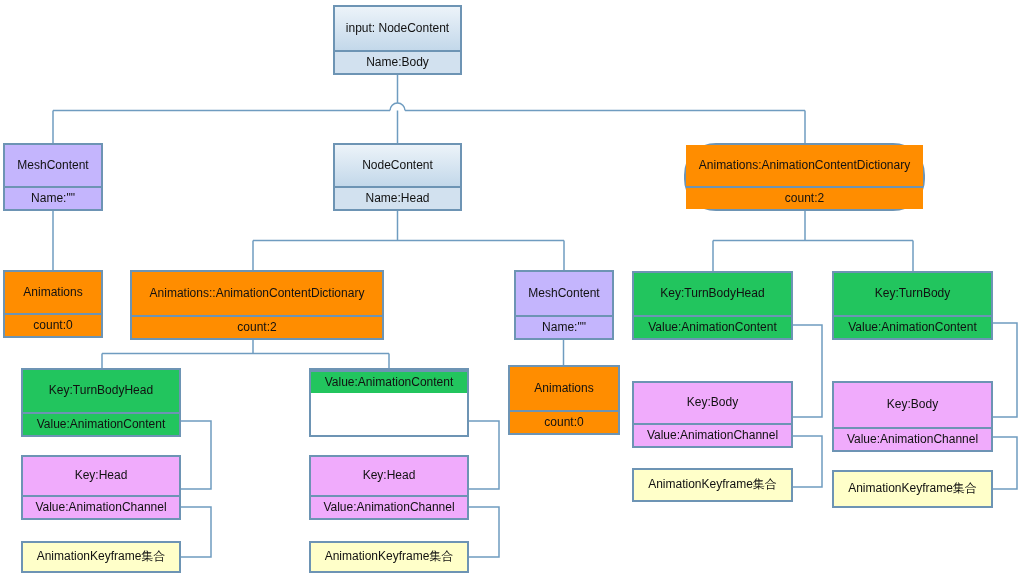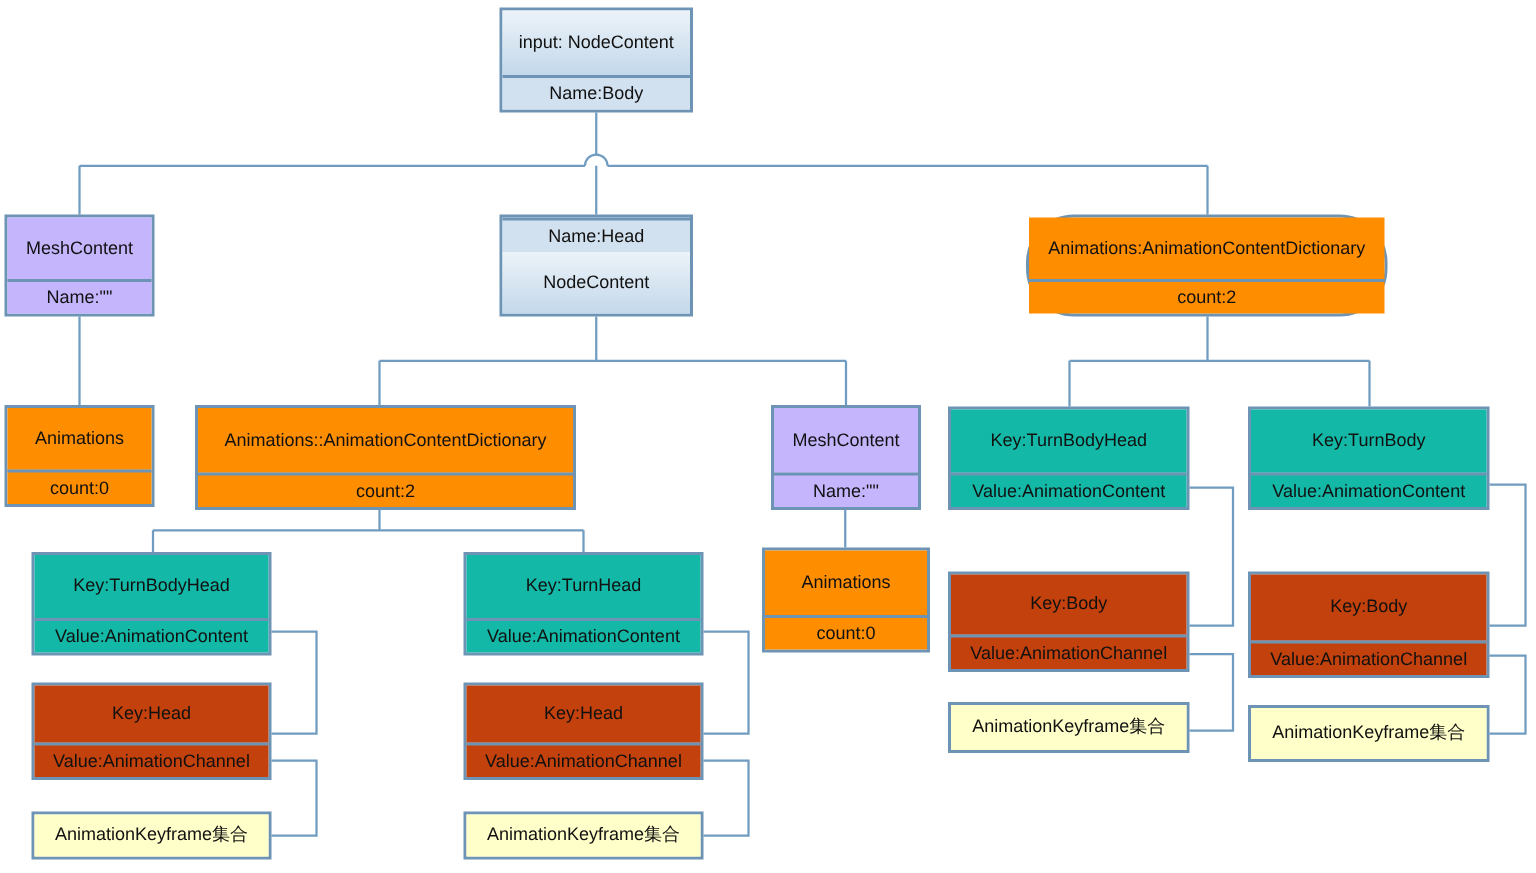--- a/index.html
+++ b/index.html
@@ -47,24 +47,24 @@
   .node.blue .sec.title { background: linear-gradient(#ecf3f9, #c3d8ea); }
   .node.blue .sec.value { background: #d2e1ef; text-align: right; }
 
   .node.tan .sec.title,
   .node.tan .sec.value { background: #c4b5fd; }
 
   .node.orange .sec.title,
   .node.orange .sec.value { background: #ff8d00; }
 
   .node.amber .sec.title,
-  .node.amber .sec.value { background: #14b8a6; }
+  .node.amber .sec.value { background: #22c55e; }
 
   .node.yellow .sec.title,
-  .node.yellow .sec.value { background: #c2410c; }
+  .node.yellow .sec.value { background: #f0abfc; }
 
   .node.pale .sec.title,
   .node.pale .sec.value { background: #ffffc9; }
 </style>
 </head>
 <body>
 
 <div id="canvas">
   <svg id="connector-layer" xmlns="http://www.w3.org/2000/svg" viewBox="0 0 1024 582">
       <path d="M397.5 75 V143" fill="none" stroke="#6f9cc0" stroke-width="1.5"></path>
@@ -98,22 +98,22 @@
     </svg>
 <div class="node blue" style="left: 333px; top: 5px; width: 129px; height: 70px;">
       <div class="sec title">input: NodeContent</div>
       <div class="sec value" style="height: 23px;">Name:Body</div>
     </div>
     <div class="node tan" style="left: 3px; top: 143px; width: 100px; height: 68px;">
       <div class="sec title">MeshContent</div>
       <div class="sec value" style="height: 23px;">Name:""</div>
     </div>
     <div class="node blue" style="left: 333px; top: 143px; width: 129px; height: 68px;">
+      <div class="sec title">NodeContent</div>
       <div class="sec value" style="height: 23px;">Name:Head</div>
-      <div class="sec title">NodeContent</div>
     </div>
     <div class="node orange" style="left: 684px; top: 143px; width: 241px; height: 68px; border-radius: 32px;">
       <div class="sec title">Animations:AnimationContentDictionary</div>
       <div class="sec value" style="height: 23px;">count:2</div>
     </div>
     <div class="node orange" style="left: 3px; top: 270px; width: 100px; height: 68px;">
       <div class="sec title">Animations</div>
       <div class="sec value" style="height: 23px;">count:0</div>
     </div>
     <div class="node orange" style="left: 130px; top: 270px; width: 254px; height: 70px;">
@@ -134,21 +134,20 @@
     </div>
     <div class="node orange" style="left: 508px; top: 365px; width: 112px; height: 70px;">
       <div class="sec title">Animations</div>
       <div class="sec value" style="height: 23px;">count:0</div>
     </div>
     <div class="node amber" style="left: 21px; top: 368px; width: 160px; height: 69px;">
       <div class="sec title">Key:TurnBodyHead</div>
       <div class="sec value" style="height: 23px;">Value:AnimationContent</div>
     </div>
     <div class="node amber" style="left: 309px; top: 368px; width: 160px; height: 69px;">
-      <div class="sec title">Key:TurnHead</div>
       <div class="sec value" style="height: 23px;">Value:AnimationContent</div>
     </div>
     <div class="node yellow" style="left: 632px; top: 381px; width: 161px; height: 67px;">
       <div class="sec title">Key:Body</div>
       <div class="sec value" style="height: 23px;">Value:AnimationChannel</div>
     </div>
     <div class="node yellow" style="left: 832px; top: 381px; width: 161px; height: 71px;">
       <div class="sec title">Key:Body</div>
       <div class="sec value" style="height: 23px;">Value:AnimationChannel</div>
     </div>

